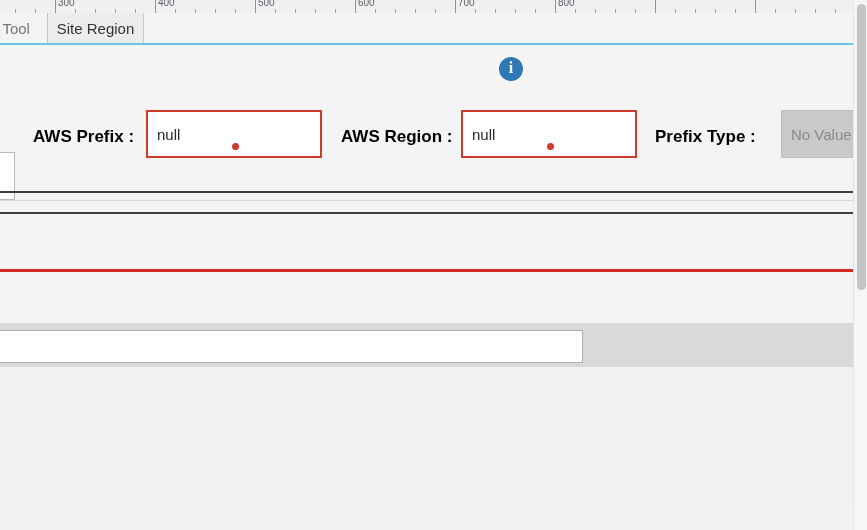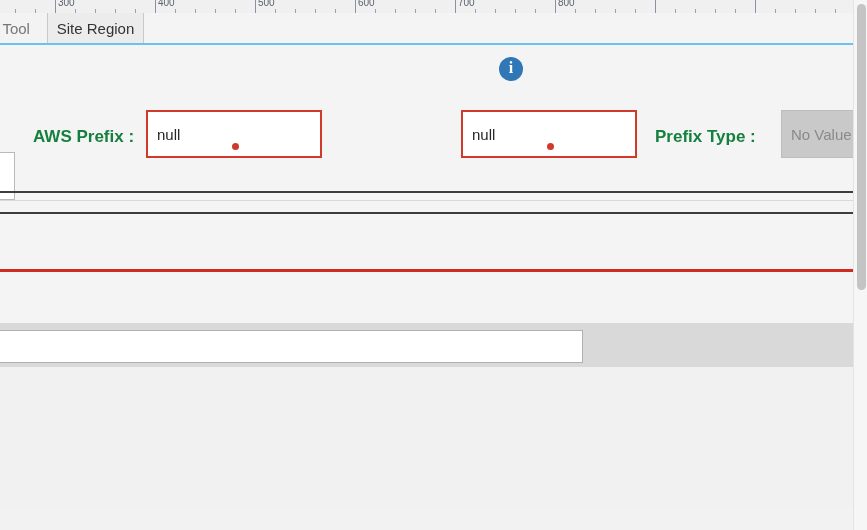--- a/index.html
+++ b/index.html
@@ -123,21 +123,21 @@
     left: 0;
     top: 65px;
     width: 853px;
     height: 60px;
   }
 
   .field-label {
     position: absolute;
     font-size: 17px;
     font-weight: bold;
-    color: #15803d;
+    color: #000000;
     font-family: "Liberation Sans", sans-serif;
     white-space: nowrap;
     top: 17px;
   }
 
   .text-input {
     position: absolute;
     box-sizing: border-box;
     background: #ffffff;
     font-size: 15px;
@@ -345,20 +345,21 @@
     <div class="text-input plain" id="input-clipped-left"></div>
 
     <div class="form-row">
 
       <div class="field-label" style="left:33px;">AWS Prefix :</div>
       <div class="text-input invalid" style="left:146px; width:176px;">
         <span>null</span>
         <span class="err-dot" style="left:84px;"></span>
       </div>
 
+      <div class="field-label" style="left:341px;">AWS Region :</div>
       <div class="text-input invalid" style="left:461px; width:176px;">
         <span>null</span>
         <span class="err-dot" style="left:84px;"></span>
       </div>
 
       <div class="field-label" style="left:655px;">Prefix Type :</div>
       <div class="text-input disabled" style="left:781px; width:94px;">
         <span>No Value</span>
       </div>
     </div>

